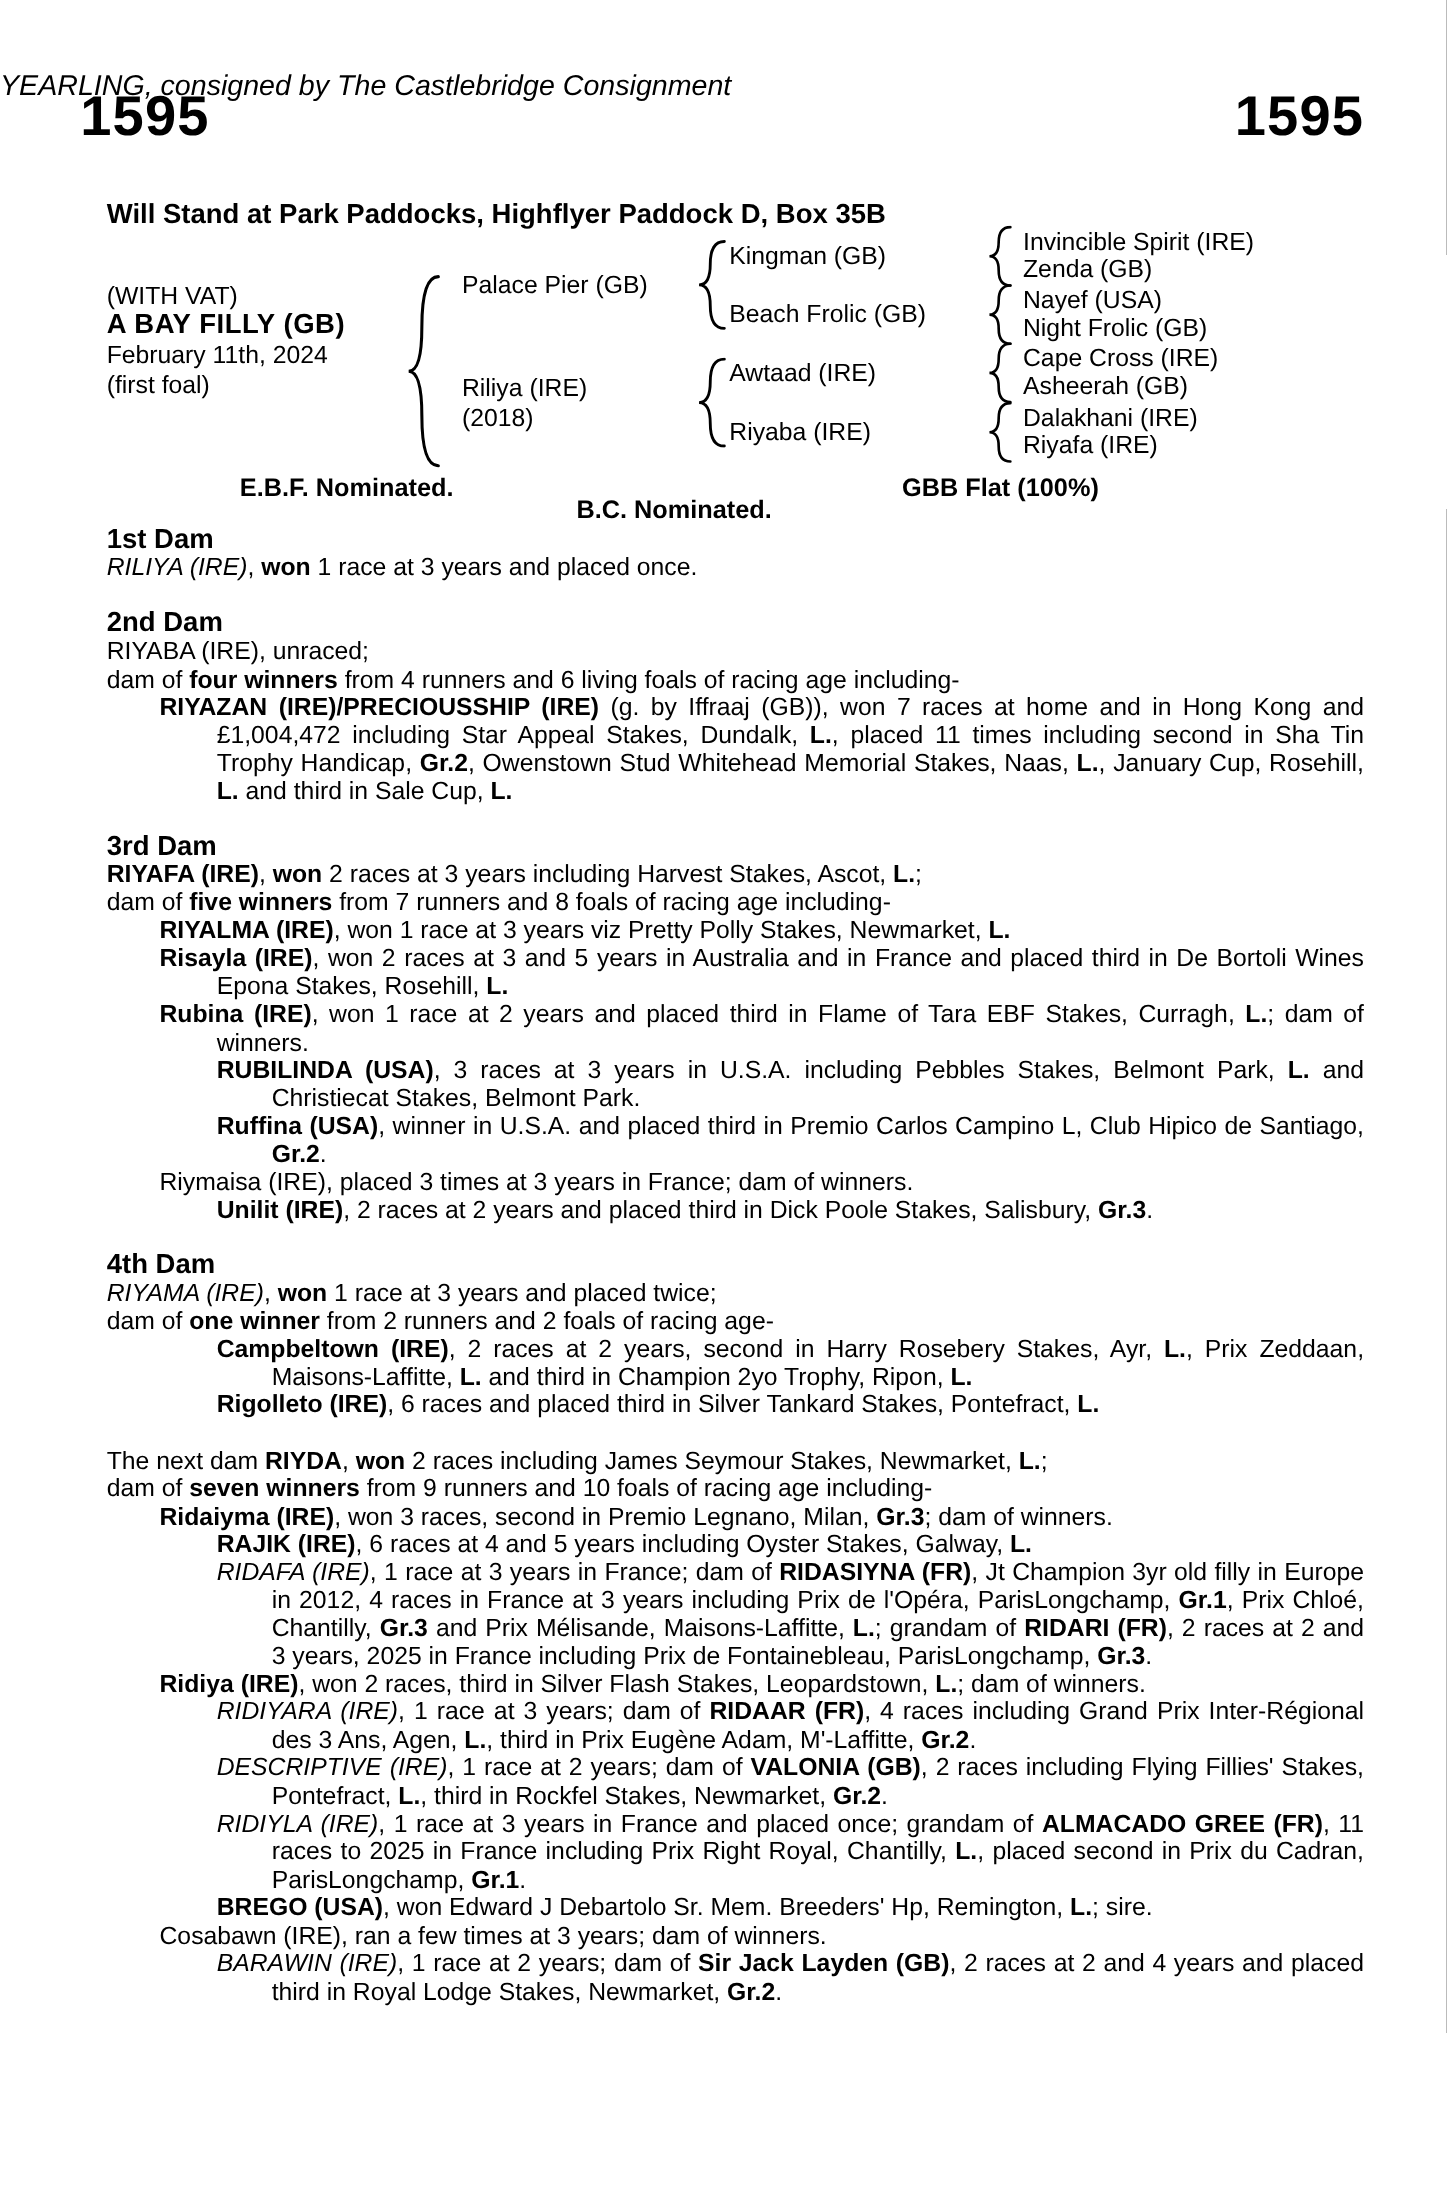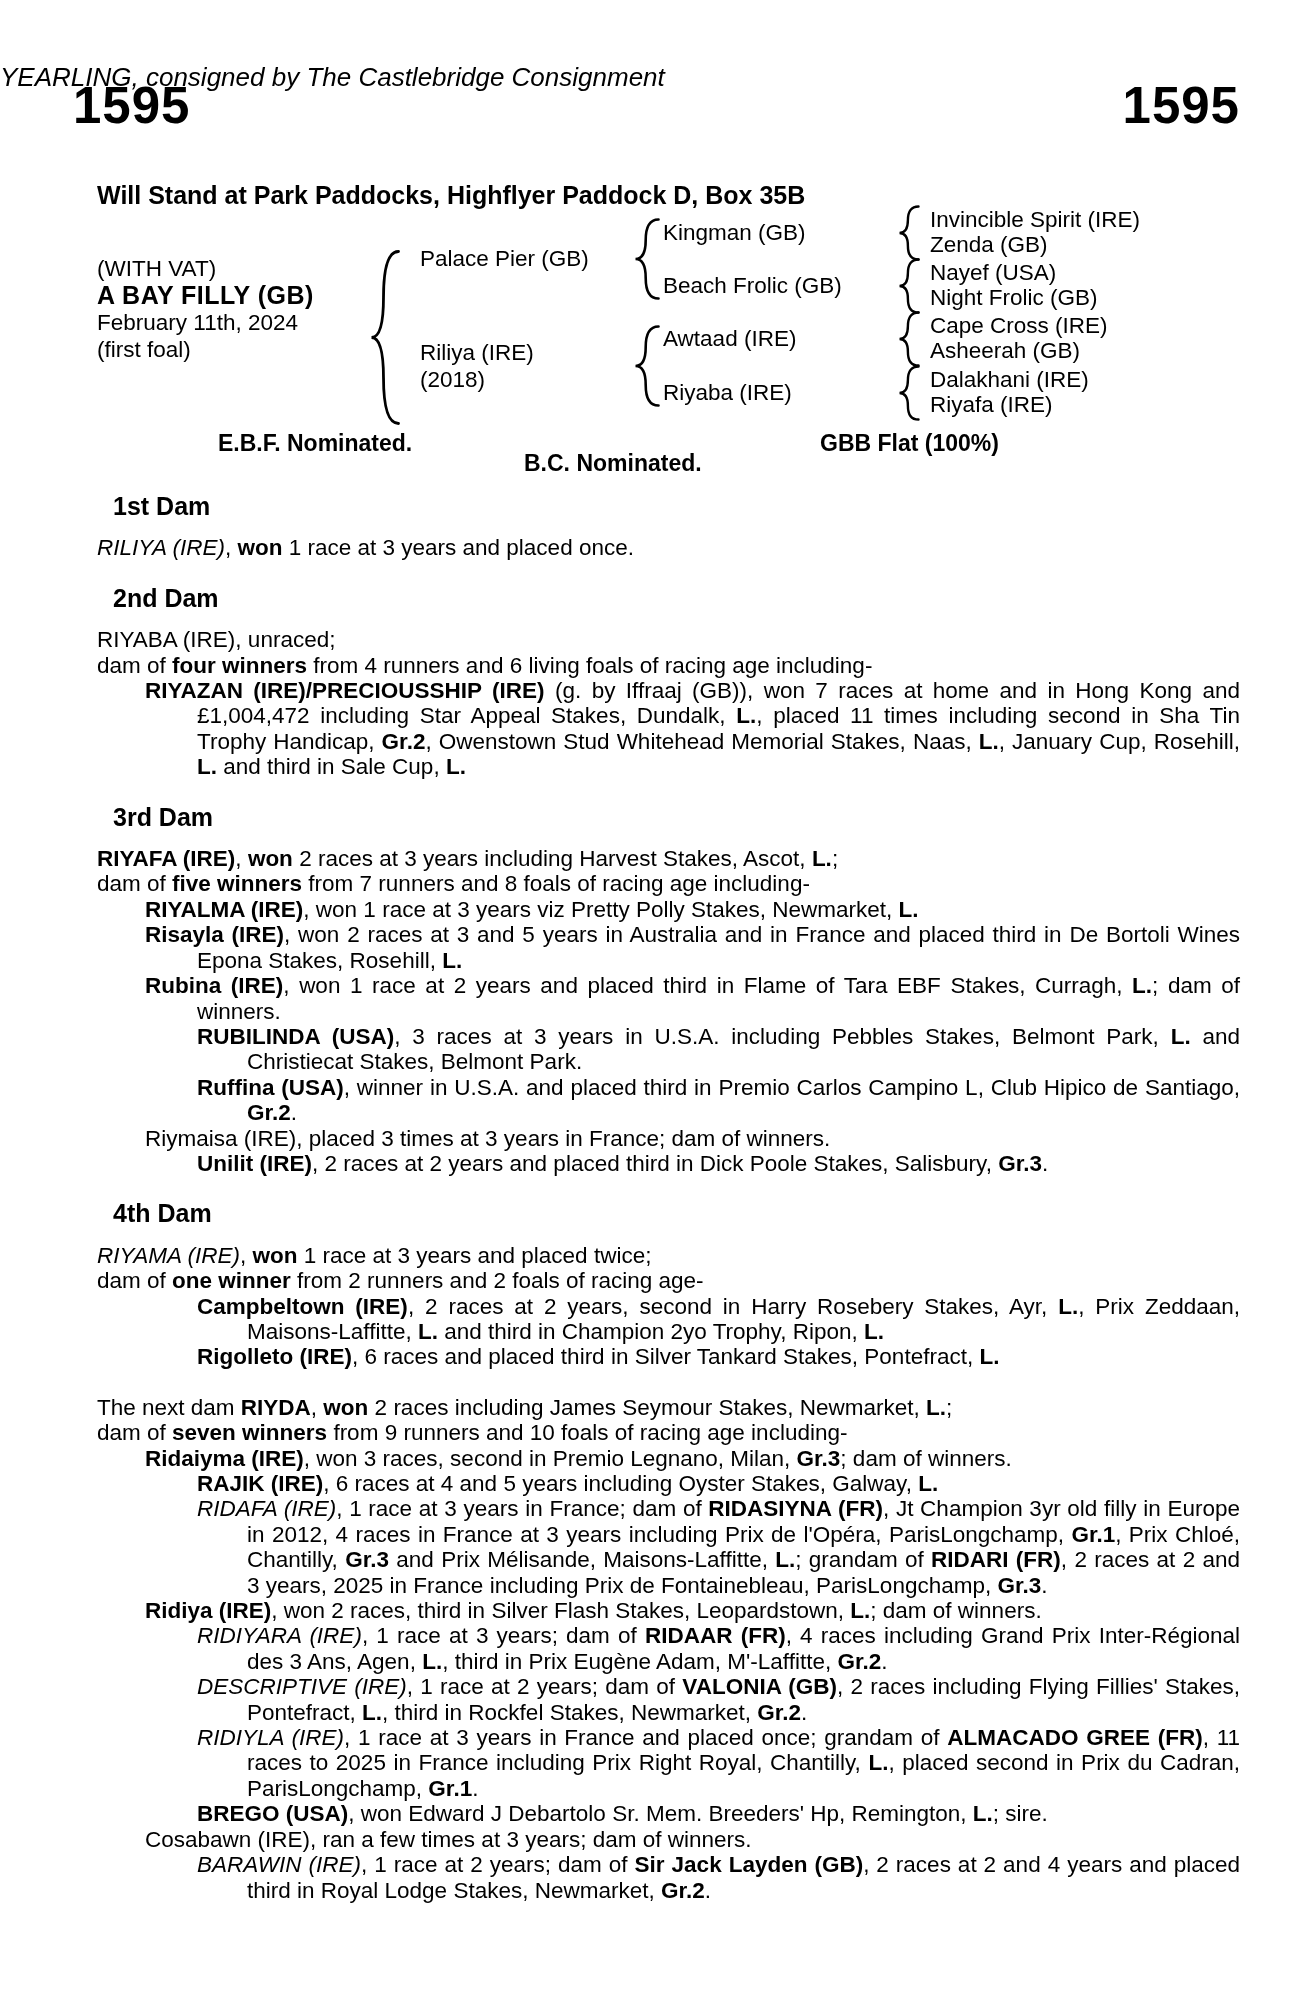--- a/index.html
+++ b/index.html
@@ -28,21 +28,21 @@
 
   
   .nom{font-weight:700;font-size:23px;top:430px;}
 
   
   .flow{
     position:absolute;top:478px;left:97px;width:1143px;
     font-size:22.5px;line-height:25.4px;
   }
   .dam-section + .dam-section{margin-top:25px;}
-  .dam-heading{font-size:25px;line-height:25.4px;margin:16px;font-weight:700;}
+  .dam-heading{font-size:25px;line-height:25.4px;margin:0;font-weight:700;}
   .para{margin:0;text-align:justify;}
   .para.ind0{padding-left:0;text-indent:0;}
   .para.ind1{padding-left:100px;text-indent:-52px;}
   .para.ind2{padding-left:150px;text-indent:-50px;}
   .run.n{font-weight:400;font-style:normal;}
   .run.b{font-weight:700;}
   .run.i{font-style:italic;}
 </style>
 </head>
 <body>

